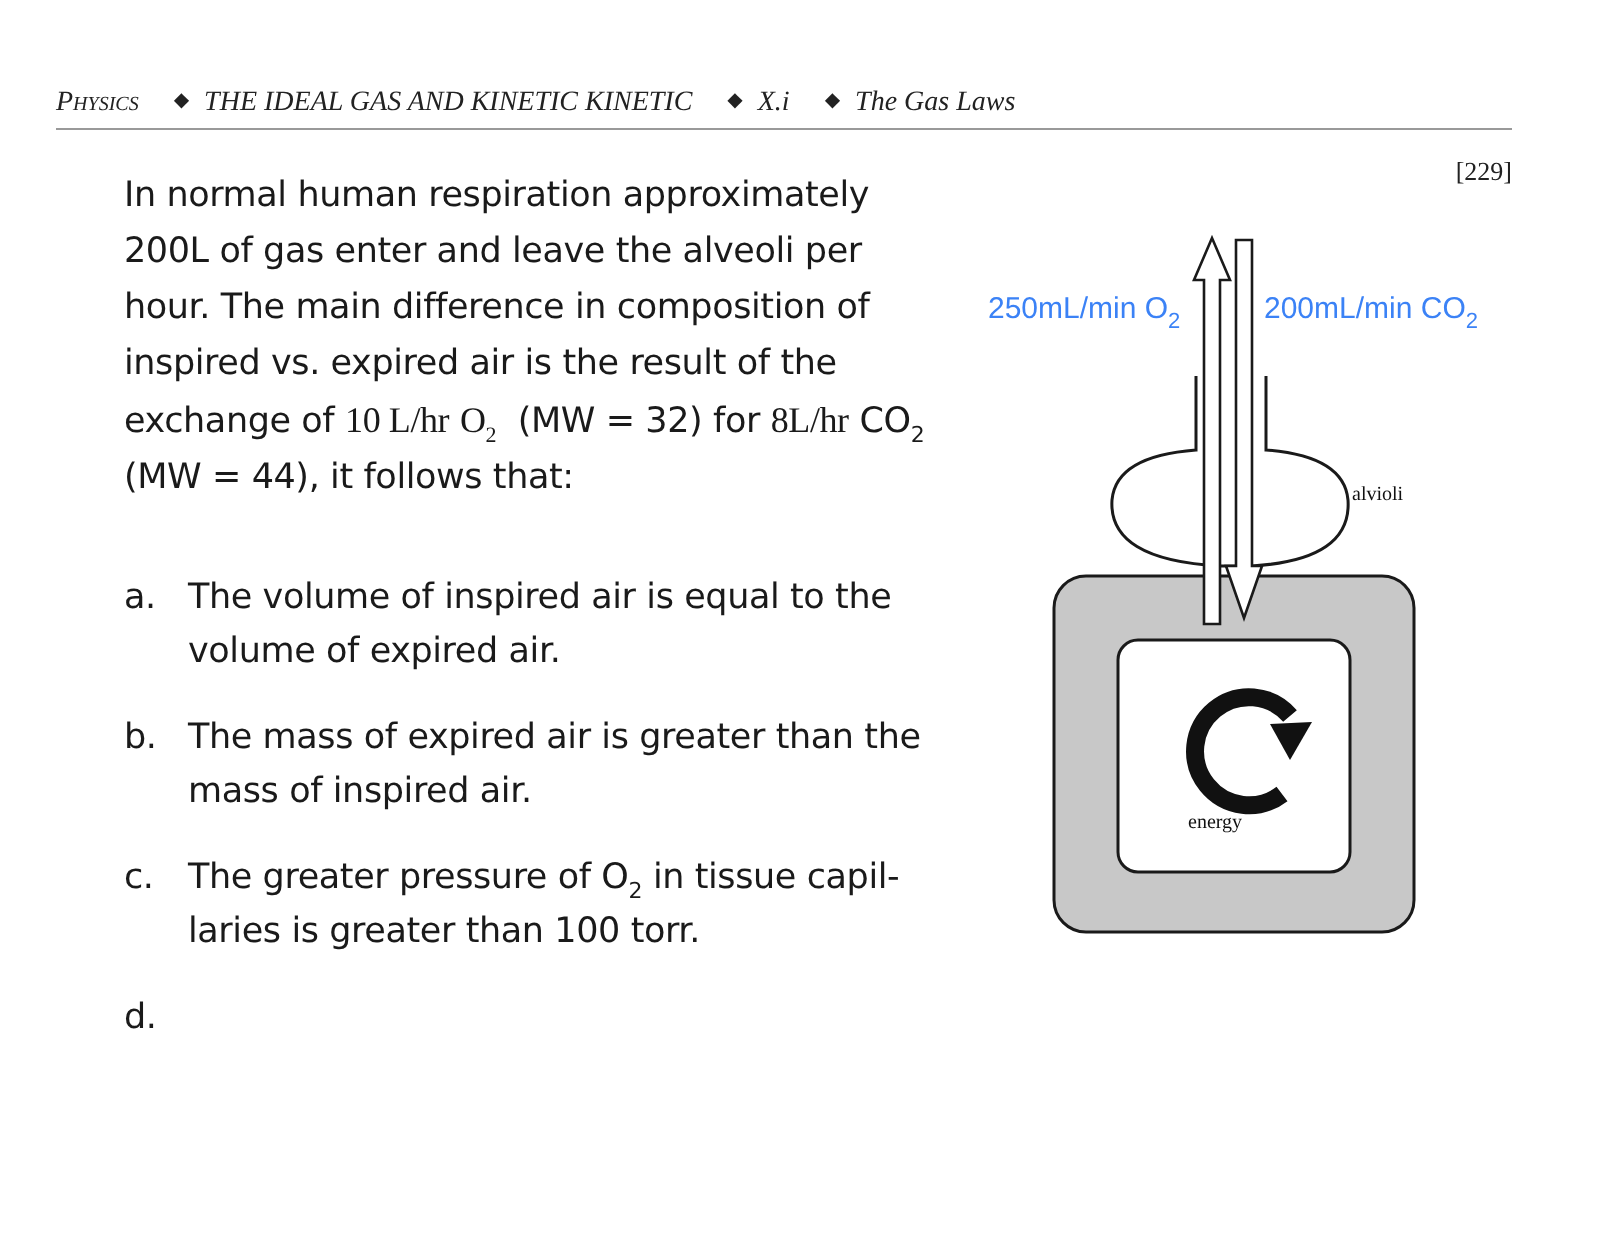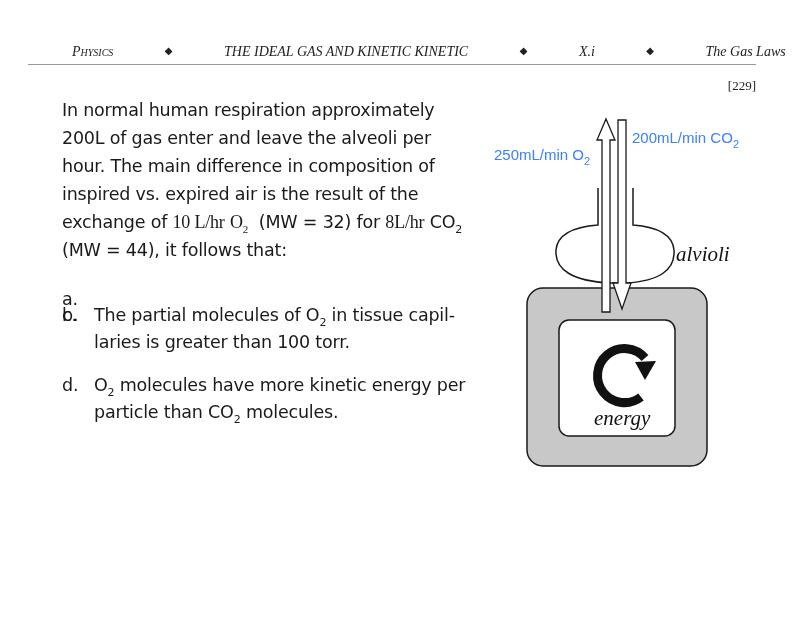--- a/index.html
+++ b/index.html
@@ -6,41 +6,41 @@
     body {
       width: 800px; height: 617px; background: #ffffff; position: relative; overflow: hidden;
       color: #1a1a1a;
     }
     .header {
       position: absolute; left: 28px; top: 42px; width: 728px; height: 22px;
       font-family: "Liberation Serif", serif; font-style: italic; font-size: 14px; color: #222;
       border-bottom: 1px solid #999;
     }
     .header .crumbs { position: absolute; left: 0; top: 2px; white-space: nowrap; }
-    .header .crumbs span { margin-right: 4px; margin-left: 44px; }
+    .header .crumbs span { margin-right: 4px; }
     .header .sc { font-variant: small-caps; }
     .header .bullet { font-style: normal; font-size: 10px; margin: 0 10px; position: relative; top: -2px; }
     .header .page { position: absolute; right: 0; top: 0; font-style: normal; font-size: 13px; margin-top: 36px; }
 
     .question {
-      position: absolute; left: 62px; top: 96px; width: 410px;
+      position: absolute; left: 62px; top: 84px; width: 410px;
       font-family: "DejaVu Sans", sans-serif; font-size: 17.5px; line-height: 28px; color: #1a1a1a;
       letter-spacing: -0.2px;
     }
     .serif { font-family: "Liberation Serif", serif; font-size: 18px; }
     sub { font-size: 11px; vertical-align: -5px; line-height: 0; }
 
     .options { position: absolute; left: 62px; top: 286px; width: 410px;
       font-family: "DejaVu Sans", sans-serif; font-size: 17.5px; line-height: 27px; color: #1a1a1a; letter-spacing: -0.2px; }
     .option { position: relative; padding-left: 32px; margin-bottom: 16px; }
     .option .letter { position: absolute; left: 0; top: 0; }
 
     .diagram { position: absolute; left: 480px; top: 100px; width: 300px; height: 380px; }
     .lbl { position: absolute; font-family: "Liberation Sans", sans-serif; font-size: 15px; color: #3b82f6; white-space: nowrap; }
-    .lbl-it { position: absolute; font-family: "Liberation Serif", serif; font-style: italic; font-size: 21px; color: #111; }
+    .lbl-it { position: absolute; font-family: "Liberation Serif", serif; font-size: 10px; color: #111; }
   </style>
 </head>
 <body>
 
 <div class="header">
   <div class="crumbs">
     <span class="sc">Physics</span>
     <span class="bullet">◆</span>
     <span>THE IDEAL GAS AND KINETIC KINETIC</span>
     <span class="bullet">◆</span>
@@ -55,47 +55,48 @@
   <span>In normal human respiration approximately 200L of gas enter and leave the alveoli per hour.  The main difference in composition of inspired vs. expired air is the result of the exchange of </span><span class="serif">10 L/hr</span>
   <span class="serif"><span>O</span><sub>2</sub></span>&nbsp;
   <span>(MW = 32) for </span><span class="serif">8L/hr</span>
   <span><span>CO</span><sub>2</sub></span>
   <span>(MW = 44), it follows that:</span>
 </div>
 
 <div class="options">
   <div class="option">
     <span class="letter">a.</span>
+    <span>The volume of inspired air is equal to the volume of expired air.</span>
   </div>
   <div class="option">
     <span class="letter">b.</span>
+    <span>The mass of expired air is greater than the mass of inspired air.</span>
   </div>
   <div class="option">
     <span class="letter">c.</span>
-    <span><span>The partial molecules of O</span><sub>2</sub><span> in tissue capil-laries is greater than 100 torr.</span></span>
+    <span><span>The greater pressure of O</span><sub>2</sub><span> in tissue capil-laries is greater than 100 torr.</span></span>
   </div>
   <div class="option">
     <span class="letter">d.</span>
-    <span><span>O</span><sub>2</sub><span> molecules have more kinetic energy per particle than CO</span><sub>2</sub><span> molecules.</span></span>
   </div>
 </div>
 
 <div class="diagram">
   <svg width="300" height="380" viewBox="0 0 300 380">
 
     <rect x="47" y="188" width="180" height="178" rx="16" ry="16" fill="#c8c8c8" stroke="#1a1a1a" stroke-width="1.5"></rect>
 
     <rect x="79" y="220" width="116" height="116" rx="10" ry="10" fill="#ffffff" stroke="#1a1a1a" stroke-width="1.5"></rect>
 
     <path d="M 161 297 A 27 27 0 1 1 165 258" fill="none" stroke="#111" stroke-width="9"></path>
     <polygon points="155,262 176,261 165,280" fill="#111"></polygon>
 
     <path d="M 118 88 L 118 125 Q 78 128 76 150 Q 74 180 130 183 L 146 183 Q 196 180 194 150 Q 192 128 153 125 L 153 88" fill="#fff" stroke="#1a1a1a" stroke-width="1.5"></path>
 
     <polygon points="122,212 122,40 117,40 126,19 135,40 130,40 130,212" fill="#fff" stroke="#1a1a1a" stroke-width="1.3"></polygon>
 
     <polygon points="138,20 146,20 146,183 151,183 142,209 133,183 138,183" fill="#fff" stroke="#1a1a1a" stroke-width="1.3"></polygon>
   </svg>
   <div class="lbl" style="left:14px; top:46px;"><span>250mL/min O</span><sub>2</sub></div>
-  <div class="lbl" style="left:152px; top:29px;"><span>200mL/min CO</span><sub>2</sub></div>
+  <div class="lbl" style="left:152px; top:46px;"><span>200mL/min CO</span><sub>2</sub></div>
   <div class="lbl-it" style="left:196px; top:142px;">alvioli</div>
   <div class="lbl-it" style="left:114px; top:306px;">energy</div>
 </div>
 
 </body></html>

